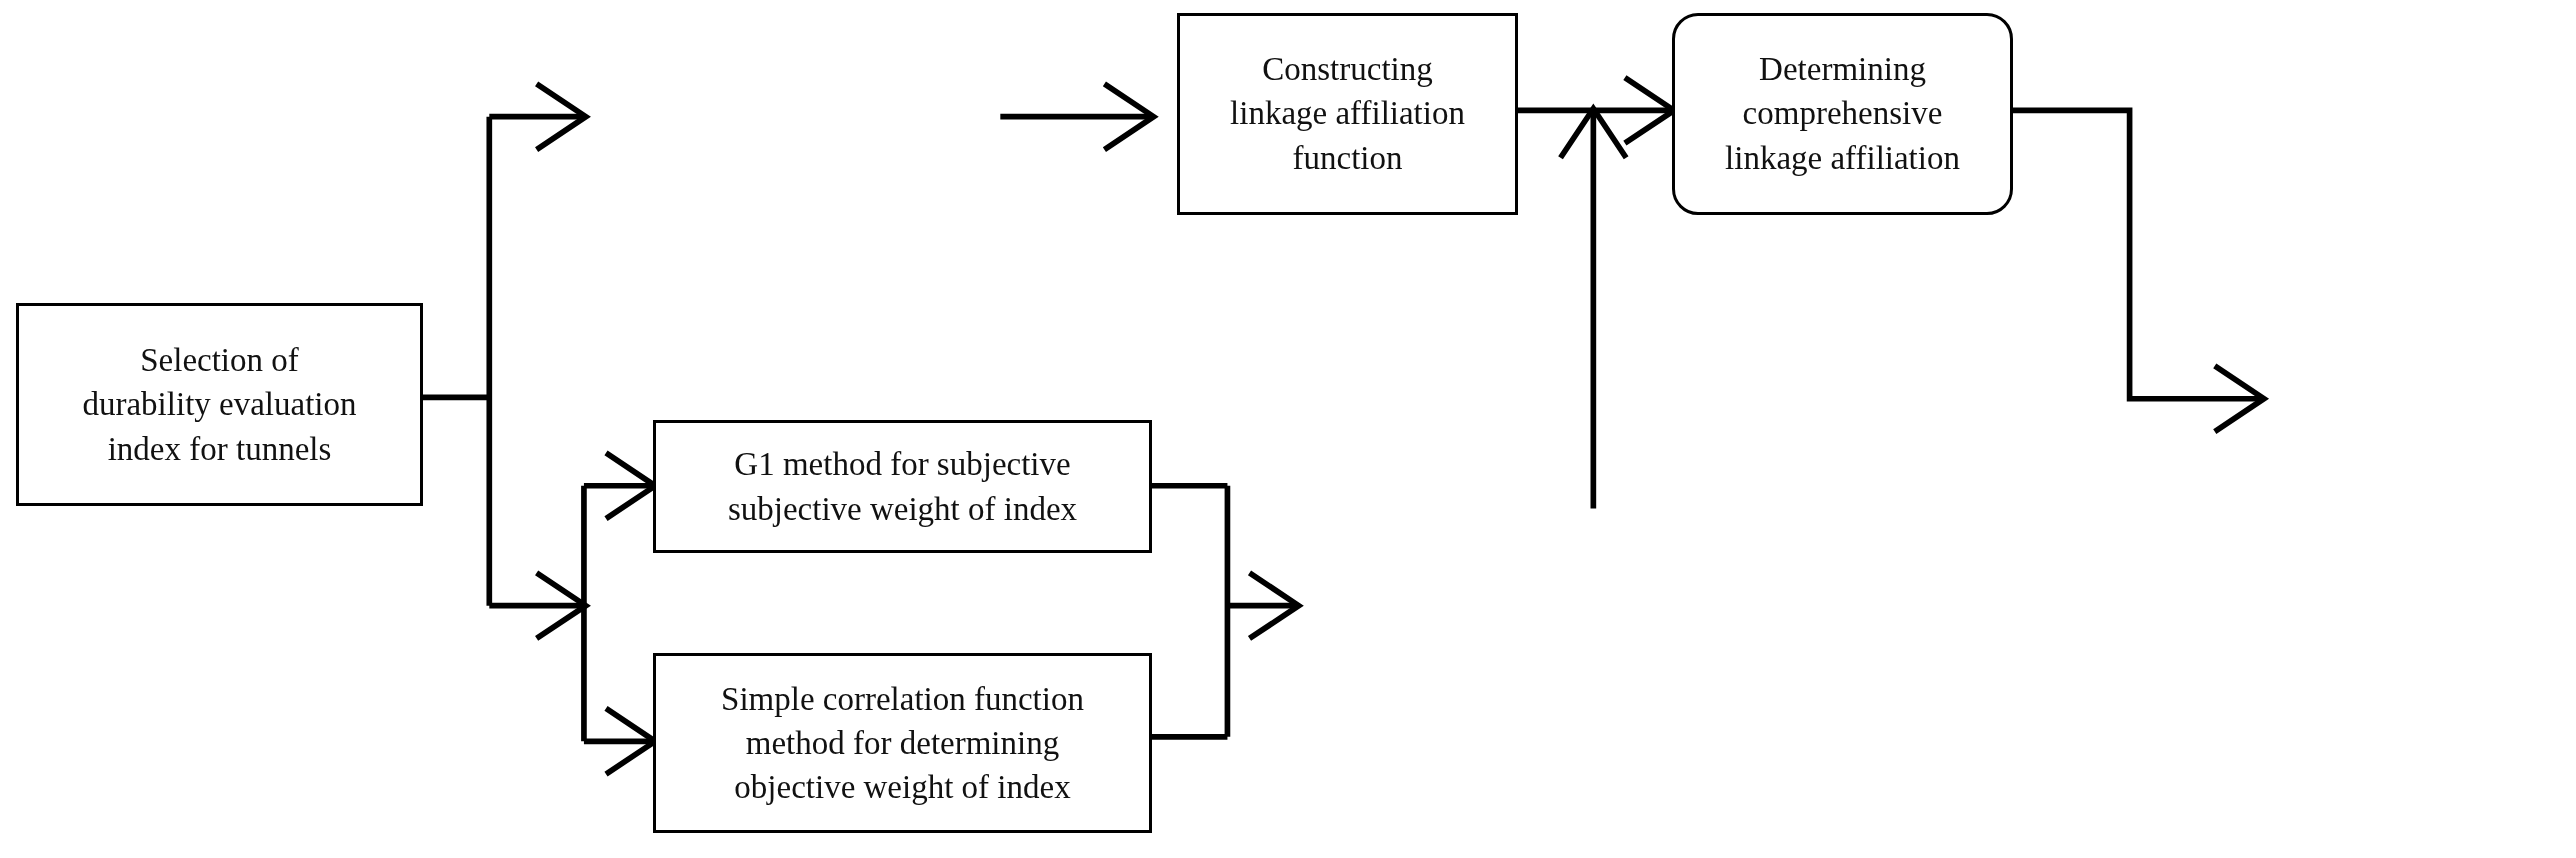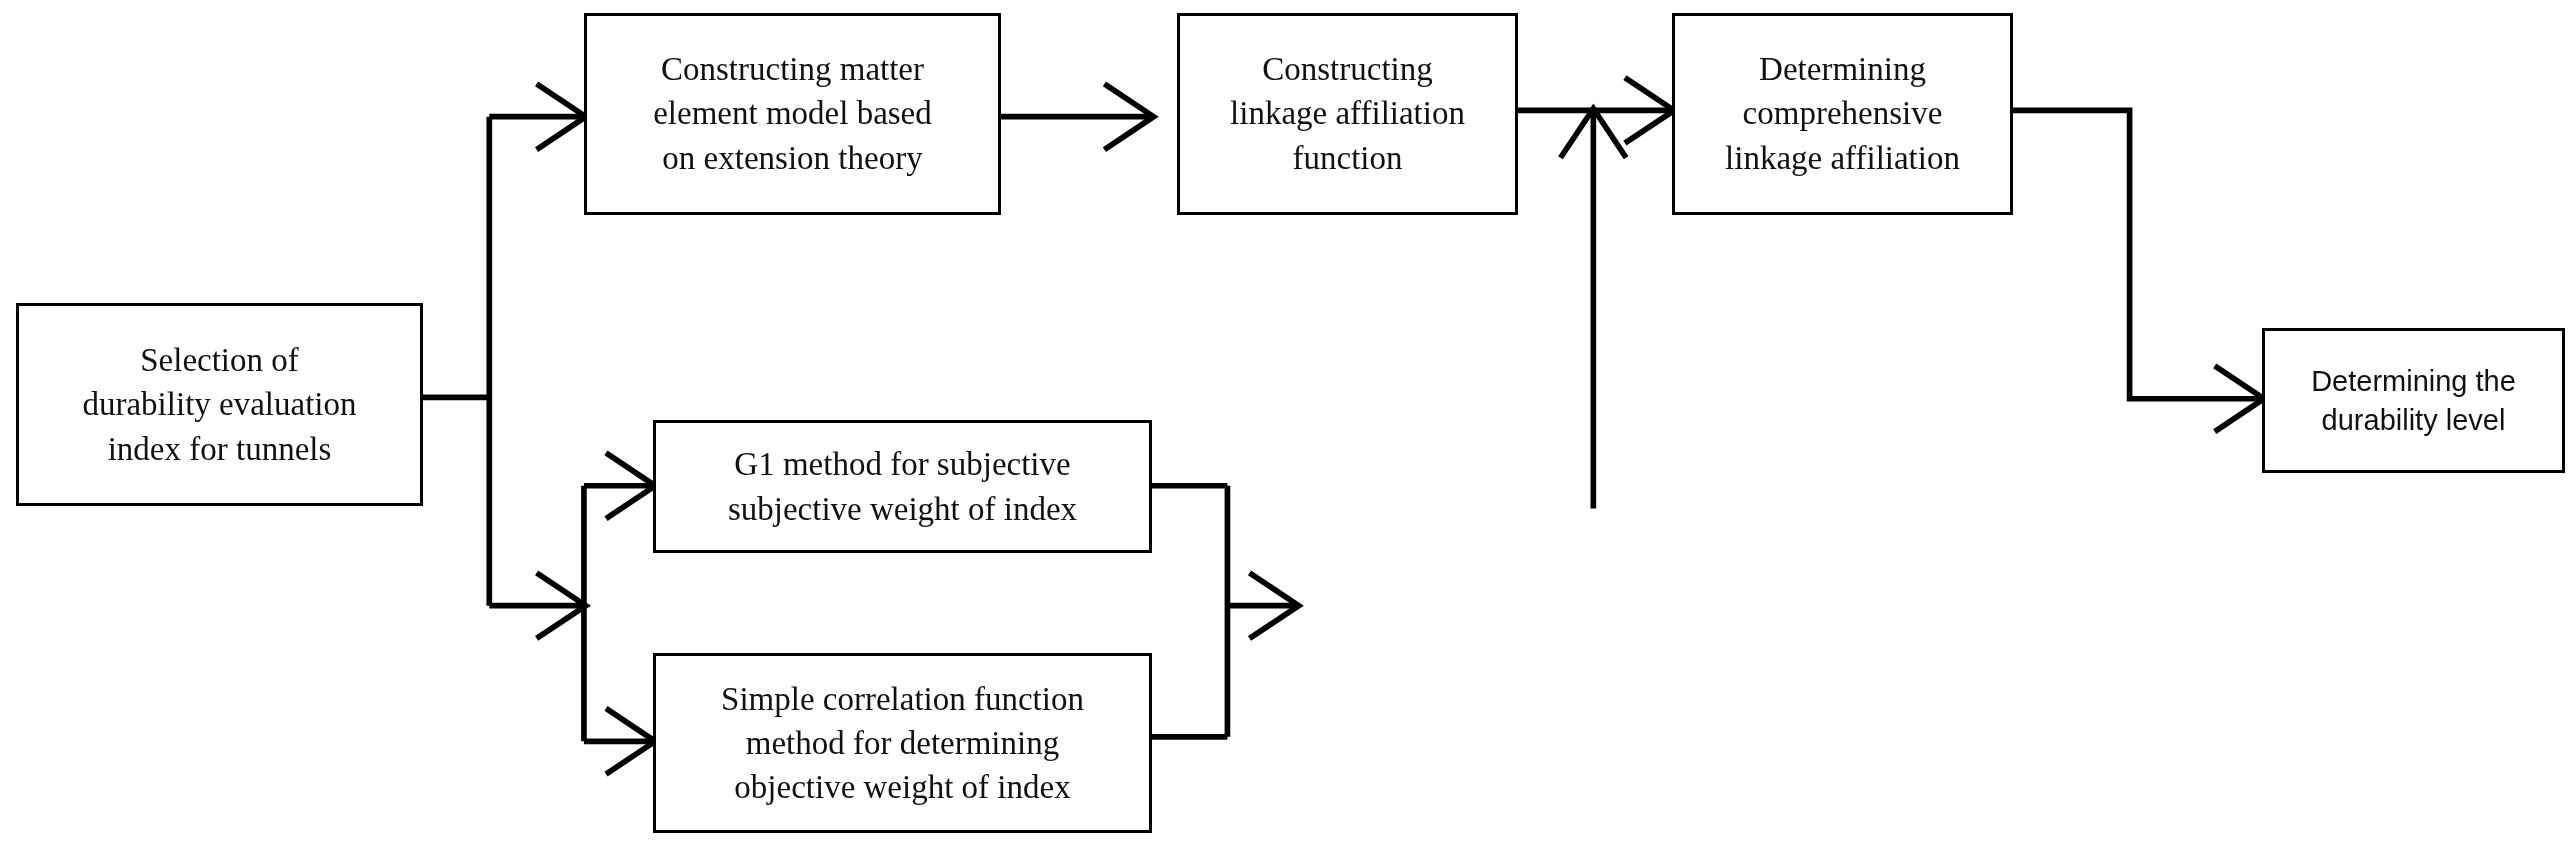--- a/index.html
+++ b/index.html
@@ -112,42 +112,33 @@
     <polyline points="2525,806 2525,175"></polyline>
     <polyline class="arrowhead" points="2473,250 2525,172 2577,250"></polyline>
   </svg>
 
   <div class="node serif-node" style="left:16px; top:303px; width:407px; height:203px;">
     <span class="label">Selection of
 durability evaluation
 index for tunnels</span>
   </div>
 
-  <div class="node serif-node" style="left:584px; top:12.6px; width:417px; height:202px;">
-    <span class="label">Constructing matter
-element model based
-on extension theory</span>
-  </div>
 
   <div class="node serif-node" style="left:1152px; top:12.6px; width:341px; height:202px;margin-left:25px;">
     <span class="label">Constructing
 linkage affiliation
 function</span>
   </div>
 
-  <div class="node serif-node" style="left:1672px; top:12.6px; width:341px; height:202px;">
+  <div class="node serif-node" style="left:1672px; top:12.6px; width:341px; height:202px;border-radius:26px;">
     <span class="label">Determining
 comprehensive
 linkage affiliation</span>
   </div>
 
-  <div class="node sans-node" style="left:2262px; top:328px; width:303px; height:145px;">
-    <span class="label">Determining the
-durability level</span>
-  </div>
 
   <div class="node serif-node" style="left:653px; top:420px; width:499px; height:133px;">
     <span class="label">G1 method for subjective
 subjective weight of index</span>
   </div>
 
   <div class="node serif-node" style="left:653px; top:653px; width:499px; height:180px;">
     <span class="label">Simple correlation function
 method for determining
 objective weight of index</span>

